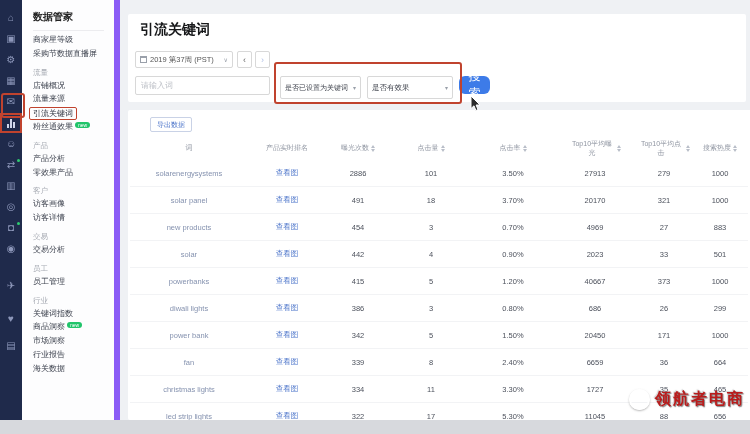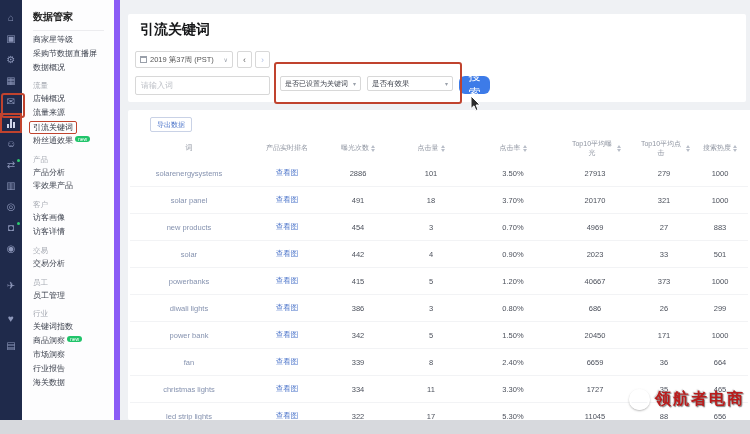--- a/index.html
+++ b/index.html
@@ -50,21 +50,21 @@
   .caret{color:#9aa0aa;font-size:6px;flex:0 0 auto;}
   .nav-btn{position:absolute;top:37px;width:15px;height:17px;box-sizing:border-box;border:1px solid #d8d8d8;
     border-radius:2px;background:#fff;display:flex;align-items:center;justify-content:center;
     font-size:9px;color:#666;cursor:pointer;}
   .nav-prev{left:109px;}
   .nav-next{left:127px;color:#aebfe4;}
   .kw-input{position:absolute;left:7px;top:62px;width:135px;height:19px;box-sizing:border-box;
     border:1px solid #d8d8d8;border-radius:2px;padding:0 5px;font-size:8px;color:#333;outline:none;
     font-family:inherit;}
   .kw-input::placeholder{color:#bcbfc6;}
-  .sel{position:absolute;top:62px;height:15px;padding:0 4px;cursor:pointer;justify-content:space-between;}
+  .sel{position:absolute;top:62px;height:23px;padding:0 4px;cursor:pointer;justify-content:space-between;}
   .sel .txt{white-space:nowrap;overflow:hidden;color:#3b3f49;}
   .sel1{left:152px;width:81px;font-size:7px;}
   .sel2{left:239px;width:86px;font-size:7.5px;}
   .search-btn{position:absolute;left:331px;top:62px;width:31px;height:18px;background:#3d7be8;border:none;
     border-radius:6px;color:#fff;font-size:12px;display:flex;align-items:center;justify-content:center;
     cursor:pointer;font-family:inherit;}
   .annot{position:absolute;border:2px solid #c0432e;border-radius:3px;pointer-events:none;}
   .annot-filters{left:146px;top:48px;width:184px;height:38px;}
   .annot-rail{left:1px;top:93px;width:20px;height:21px;z-index:5;}
   
@@ -124,21 +124,20 @@
     <div class="rail-icon">♥</div>
     <div class="rail-icon">▤</div>
   </div>
 
 <div class="sidebar">
   <div class="sb-title">数据管家</div>
   <div id="sb-list">
       <div class="sb-divider"></div>
       <div class="sb-item"><span class="lbl">商家星等级</span></div>
       <div class="sb-item"><span class="lbl">采购节数据直播屏</span></div>
-      <div class="sb-item"><span class="lbl">数据概况</span></div>
       <div class="sb-section">流量</div>
       <div class="sb-item"><span class="lbl">店铺概况</span></div>
       <div class="sb-item"><span class="lbl">流量来源</span></div>
       <div class="sb-item active"><span class="lbl">引流关键词</span></div>
       <div class="sb-item"><span class="lbl">粉丝通效果</span><span class="sb-badge">new</span></div>
       <div class="sb-section">产品</div>
       <div class="sb-item"><span class="lbl">产品分析</span></div>
       <div class="sb-item"><span class="lbl">零效果产品</span></div>
       <div class="sb-section">客户</div>
       <div class="sb-item"><span class="lbl">访客画像</span></div>

